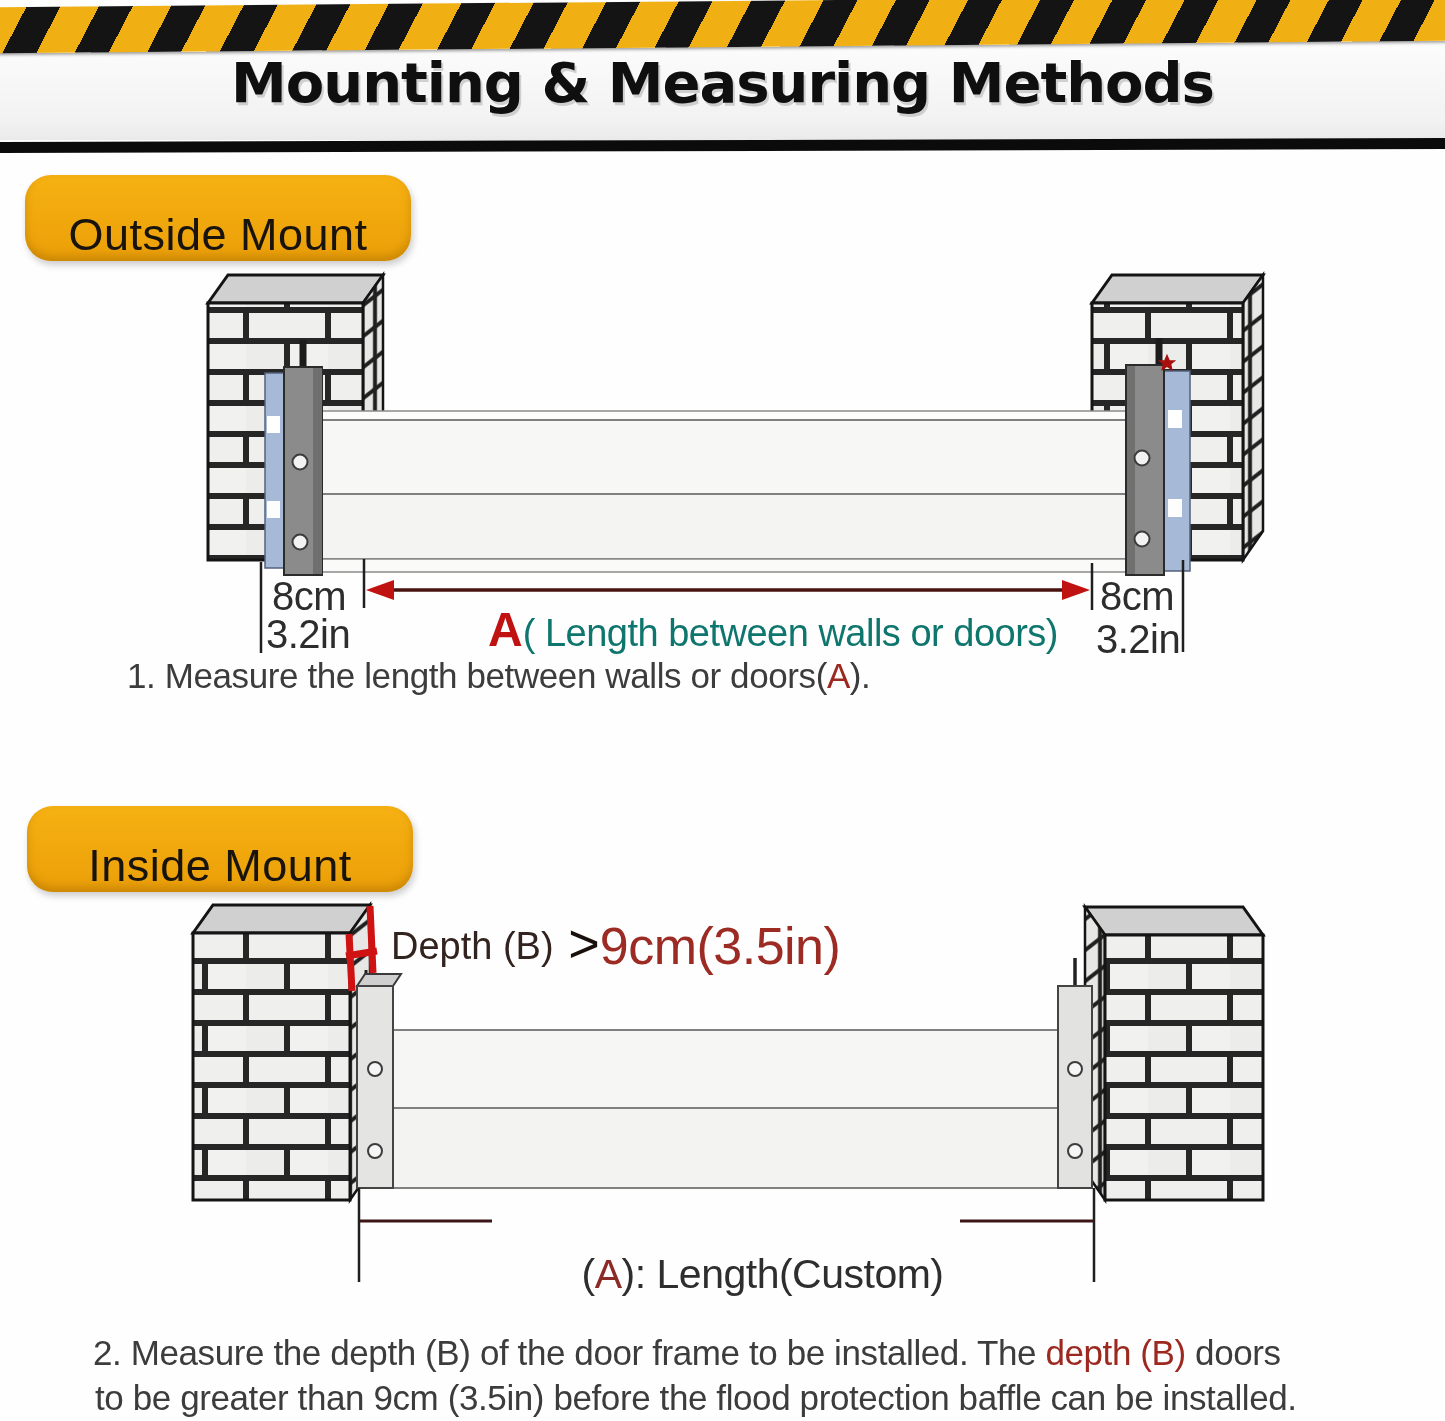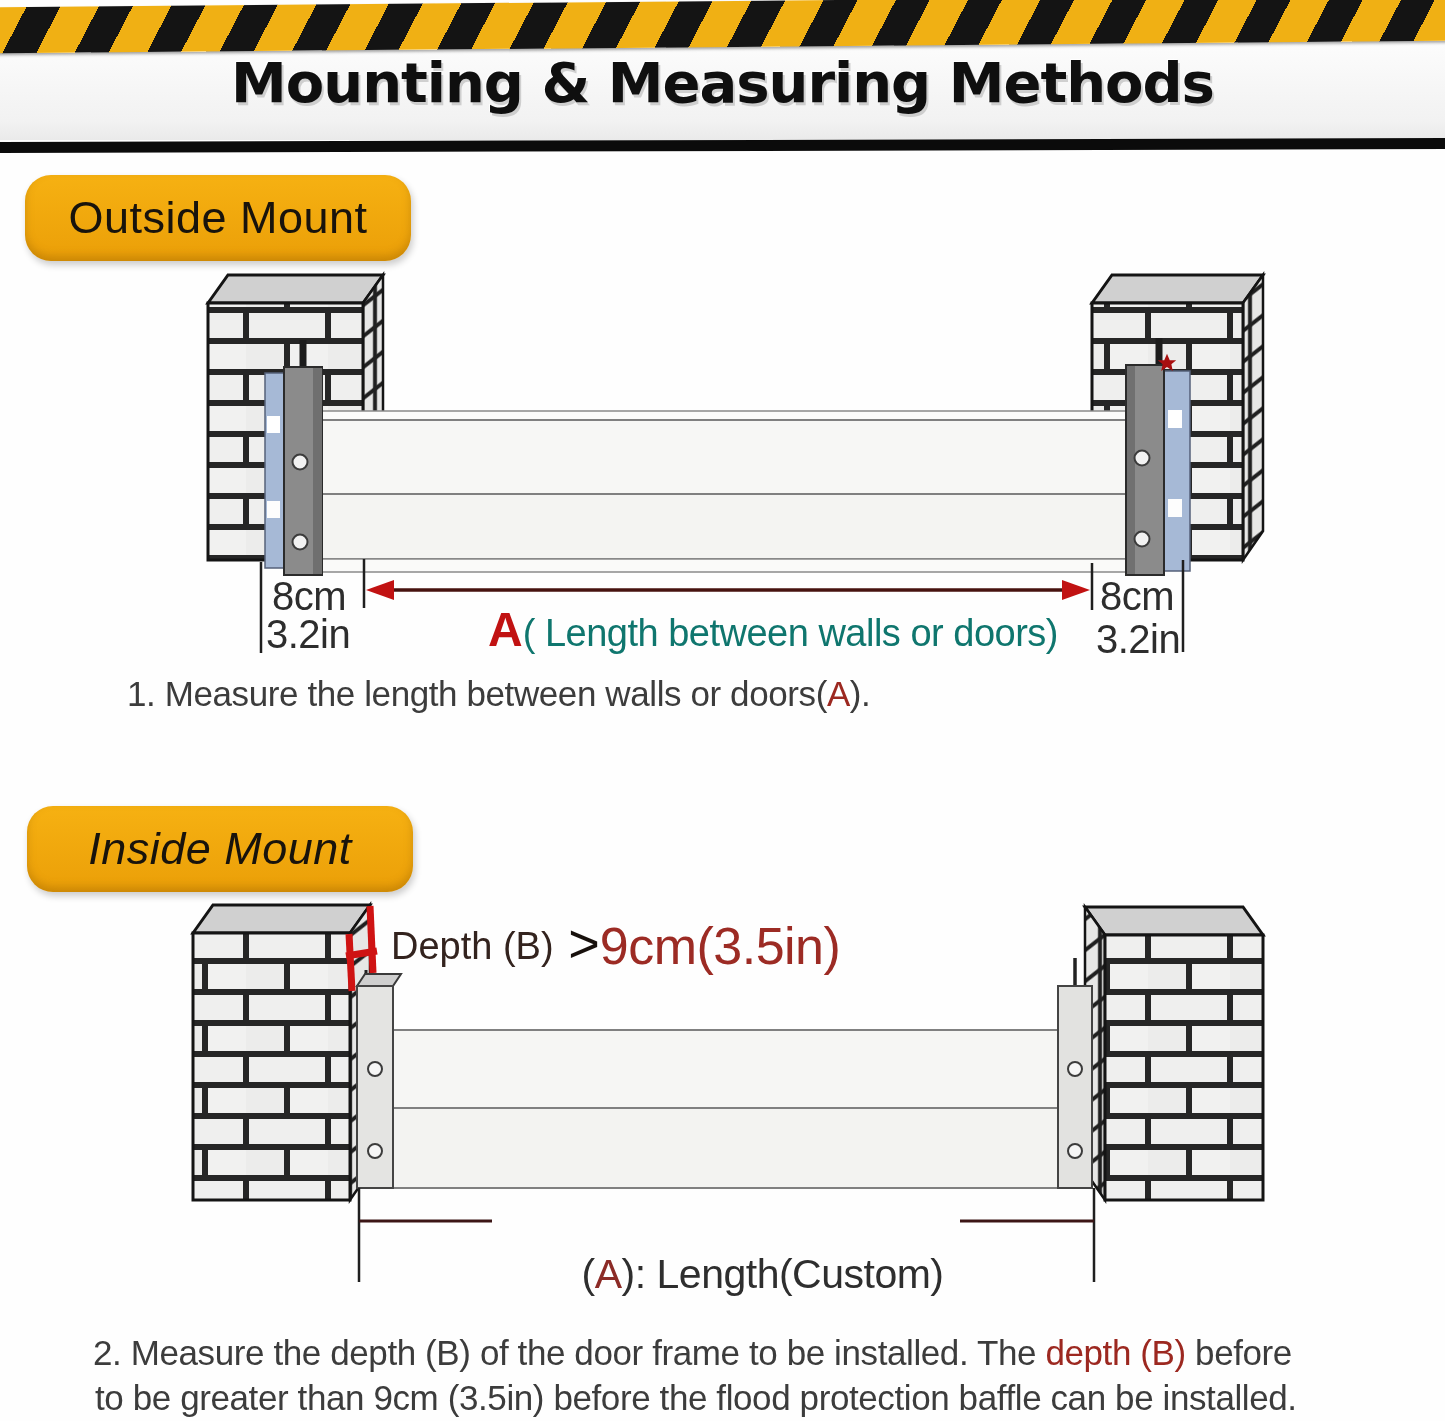--- a/index.html
+++ b/index.html
@@ -37,39 +37,39 @@
     font-size:56px;font-weight:700;letter-spacing:-1px;color:#0f0f0f;
     text-shadow:2px 3px 0 rgba(175,175,175,.55), -1px -1px 0 rgba(255,255,255,.85);
   }
   .title-underline{position:absolute;left:-6px;top:140px;width:1457px;height:11px;
     background:#0b0b0b;transform:rotate(-0.15deg);}
   
   .badge{
     position:absolute;width:386px;height:86px;border-radius:26px;
     background:linear-gradient(180deg,#f6b112,#eb9f08);
     box-shadow:inset 0 -5px 8px rgba(140,90,0,.35), 2px 4px 7px rgba(0,0,0,.20);
-    display:flex;align-items:center;justify-content:center;
+    display:flex;align-items:flex-end;justify-content:center;
     font-size:45px;color:#18130c;letter-spacing:0.5px;
   }
   .badge-outside{left:25px;top:175px;}
-  .badge-inside{left:27px;top:806px;font-style:italic;}
+  .badge-inside{left:27px;top:806px;}
   
   .diagram{position:absolute;left:0;top:0;width:1445px;height:1421px;}
   
   .dim{position:absolute;font-size:40px;color:#2d2d2d;letter-spacing:-0.5px;}
   .dim-l-cm{left:272px;top:574px;}
   .dim-l-in{left:266px;top:612px;}
   .dim-r-cm{left:1100px;top:574px;}
   .dim-r-in{left:1096px;top:617px;}
   .span-label{position:absolute;left:488px;top:602px;display:flex;align-items:baseline;white-space:pre;}
   .span-label .big-a{font-size:48px;font-weight:700;color:var(--accent-red);}
   .span-label .rest{font-size:38px;color:#0f766e;letter-spacing:-0.5px;}
   .step{position:absolute;font-size:35px;color:var(--text-gray);letter-spacing:-0.4px;white-space:pre;}
   .step .red{color:var(--dark-red);}
-  .step-o1{left:127px;top:674px;}
+  .step-o1{left:127px;top:656px;}
   .step-o2{left:127px;top:744px;}
   .depth-label{position:absolute;left:391px;top:916px;display:flex;align-items:center;white-space:pre;}
   .depth-pre{font-size:38px;color:#33231e;}
   .depth-gt{font-size:54px;color:#17100c;line-height:1;margin:0 0 6px 4px;}
   .depth-val{font-size:52px;color:#9c2b24;letter-spacing:-0.5px;}
   .length-label{position:absolute;left:538px;top:1204px;font-size:41px;color:#2e2e2e;white-space:pre;letter-spacing:-0.5px;}
   .length-label .darkred{color:#8c2b26;}
   .step-i1{left:96px;top:1285px;}
   .step-i2a{left:93px;top:1333px;}
   .step-i2b{left:95px;top:1378px;}
@@ -222,16 +222,16 @@
   </div>
 
   <div class="depth-label">
     <span class="depth-pre">Depth (B) </span><span class="depth-gt">&gt;</span><span class="depth-val">9cm(3.5in)</span>
   </div>
 
   <div class="length-label">
     <span>(</span><span class="darkred">A</span><span>): Length(Custom)</span>
   </div>
 
-  <div class="step step-i2a"><span>2. Measure the depth (B) of the door frame to be installed. The </span><span class="red">depth (B)</span><span> before</span></div>
+  <div class="step step-i2a"><span>2. Measure the depth (B) of the door frame to be installed. The </span><span class="red">depth (B)</span><span> doors</span></div>
   <div class="step step-i2b"><span>to be greater than 9cm (3.5in) before the flood protection baffle can be installed.</span></div>
 
 </div>
 
 </body></html>

